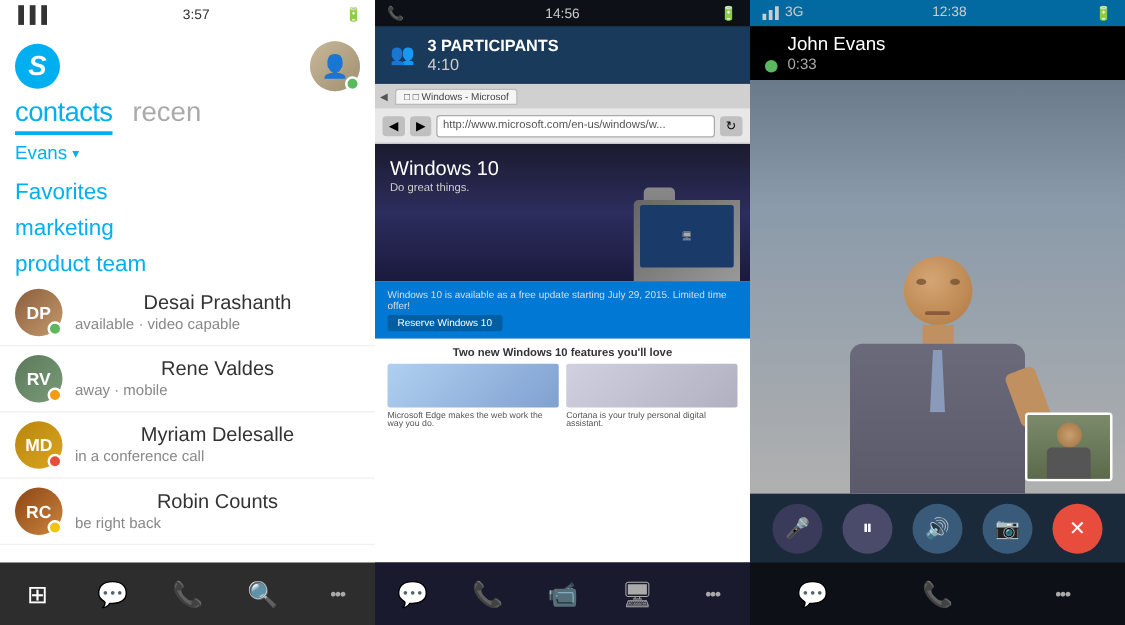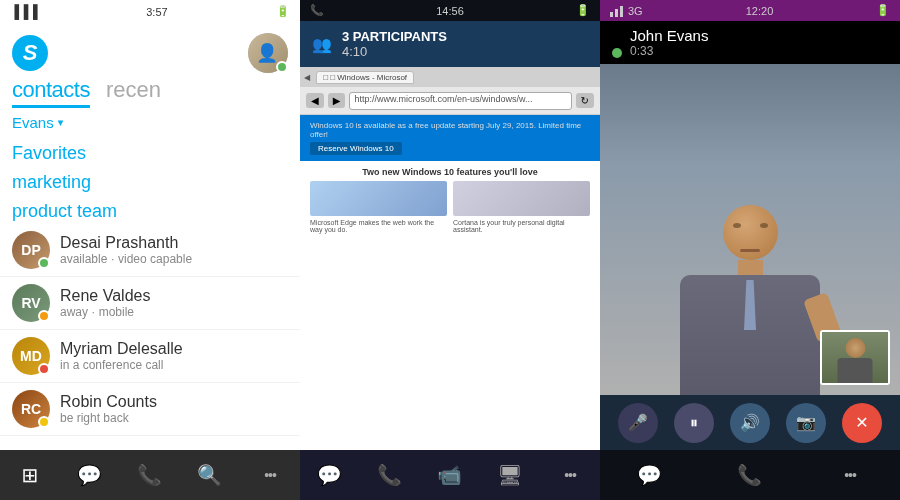--- a/index.html
+++ b/index.html
@@ -174,20 +174,21 @@
     .status-yellow { background: #f1c40f; }
 
     .contact-info {
       flex: 1;
     }
 
     .contact-name {
       font-size: 16px;
       color: #333;
       font-weight: 400;
+      text-align: center;
     }
 
     .contact-status {
       font-size: 12px;
       color: #888;
     }
 
     .bottom-nav-1 {
       display: flex;
       background: #2d2d2d;
@@ -424,25 +425,25 @@
     #panel-video {
       width: 300px;
       height: 500px;
       background: #1a2a3a;
       display: flex;
       flex-direction: column;
       flex-shrink: 0;
     }
 
     .status-bar-3 {
-      background: #701a75;
+      background: #0369a1;
       padding: 4px 10px;
       display: flex;
       justify-content: space-between;
-      align-items: center;
+      align-items: flex-start;
       font-size: 11px;
       color: #ccc;
     }
 
     .video-header {
       background: #000000;
       padding: 6px 12px;
       display: flex;
       align-items: flex-end;
       gap: 8px;
@@ -716,20 +717,32 @@
 
       <div class="browser-toolbar">
         <button class="browser-nav-btn">◀</button>
         <button class="browser-nav-btn">▶</button>
         <div class="browser-address">http://www.microsoft.com/en-us/windows/w...</div>
         <button class="browser-nav-btn">↻</button>
       </div>
 
       <div class="browser-content">
 
+        <div class="win10-hero">
+          <div class="win10-text">
+            <div class="win10-title">Windows 10</div>
+            <div class="win10-subtitle">Do great things.</div>
+          </div>
+
+          <div style="position:absolute;right:60px;bottom:0;width:25px;height:75px;background:linear-gradient(180deg,#888,#666);border-radius:4px 4px 0 0;"></div>
+
+          <div style="position:absolute;right:8px;bottom:0;width:85px;height:65px;background:linear-gradient(135deg,#666,#999);border-radius:4px 0 0 0;">
+            <div style="width:75px;height:50px;background:#1a3a6a;margin:4px auto;border-radius:2px;font-size:7px;color:#aaa;display:flex;align-items:center;justify-content:center;">🖥</div>
+          </div>
+        </div>
 
         <div class="win10-banner">
           <div class="win10-desc">Windows 10 is available as a free update starting July 29, 2015. Limited time offer!</div>
           <button class="learn-more-btn">Reserve Windows 10</button>
         </div>
 
         <div class="win10-features">
           <div class="features-title">Two new Windows 10 features you'll love</div>
           <div class="features-row">
             <div class="feature-item">
@@ -758,21 +771,21 @@
 
 <div id="panel-video">
 
   <div class="status-bar-3">
     <div style="display:flex;align-items:flex-end;gap:2px;">
       <div style="width:3px;height:5px;background:#ccc;"></div>
       <div style="width:3px;height:8px;background:#ccc;"></div>
       <div style="width:3px;height:11px;background:#ccc;"></div>
       <span style="margin-left:3px;font-size:11px;color:#ccc;">3G</span>
     </div>
-    <span>12:20</span>
+    <span>12:38</span>
     <span>🔋</span>
   </div>
 
   <div class="video-header">
     <div class="video-status-dot"></div>
     <div>
       <div class="video-caller-name">John Evans</div>
       <div class="video-duration">0:33</div>
     </div>
   </div>

